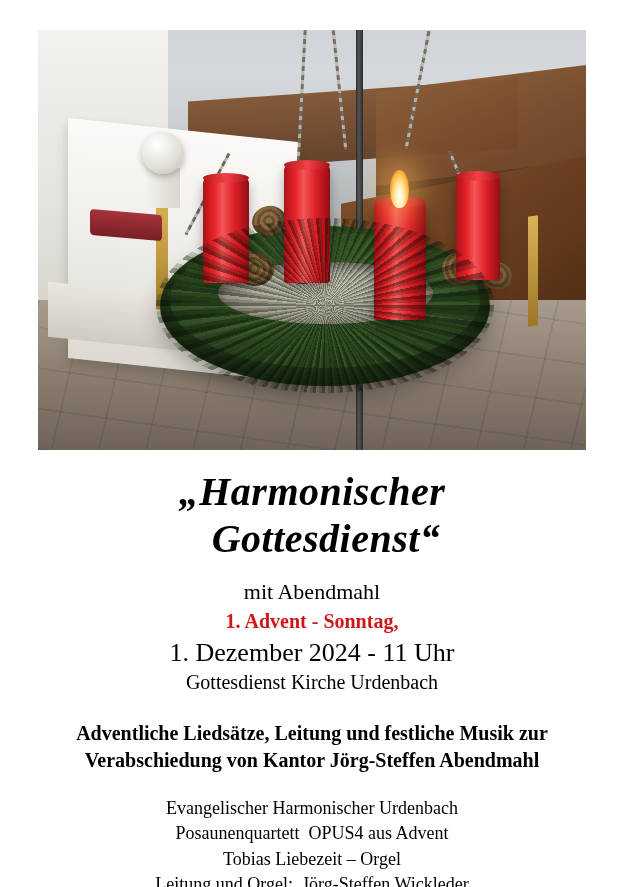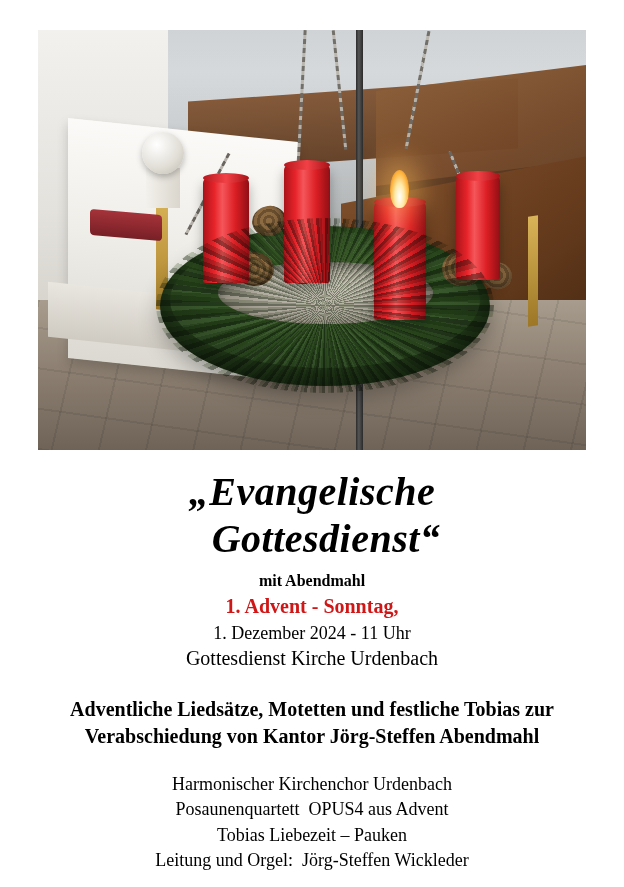--- a/index.html
+++ b/index.html
@@ -313,33 +313,33 @@
     font-family: "Liberation Serif", serif;
     font-weight: bold;
     font-style: italic;
     font-size: 40px;
     line-height: 1.17;
     letter-spacing: 0.5px;
     margin: 14px 0 0 0;
   }
   .title .l2 { display: block; padding-left: 28px; }
   .subtitle {
-    font-size: 16px;
-    font-weight: bold;
-    margin-top: 9px;
+    font-size: 22px;
+    font-weight: normal;
+    margin-top: 16px;
   }
   .advent {
     font-size: 20px;
     font-weight: bold;
     color: #d01717;
     margin-top: 5px;
     text-align: center;
   }
   .date {
-    font-size: 18px;
+    font-size: 26px;
     margin-top: 5px;
   }
   .church {
     font-size: 20px;
     margin-top: 3px;
   }
   .program {
     font-size: 20px;
     font-weight: bold;
     margin-top: 26px;
@@ -394,35 +394,35 @@
       <div class="candle c-d"></div>
       <div class="wick"></div>
       <div class="flame"></div>
 
       <div class="needles"></div>
     </div>
   </div>
 
   <div class="text-block">
     <h1 class="title">
-      <span class="l1">„Evangelische</span>
+      <span class="l1">„Harmonischer</span>
       <span class="l2">Gottesdienst“</span>
     </h1>
     <div class="subtitle">mit Abendmahl</div>
     <div class="advent">1. Advent - Sonntag,</div>
     <div class="date">1. Dezember 2024 - 11 Uhr</div>
     <div class="church">Gottesdienst Kirche Urdenbach</div>
 
     <div class="program">
-      <div>Adventliche Liedsätze, Motetten und festliche Tobias zur</div>
+      <div>Adventliche Liedsätze, Leitung und festliche Musik zur</div>
       <div>Verabschiedung von Kantor Jörg-Steffen Abendmahl</div>
     </div>
 
     <div class="performers">
-      <div>Harmonischer Kirchenchor Urdenbach</div>
+      <div>Evangelischer Harmonischer Urdenbach</div>
       <div>Posaunenquartett  OPUS4 aus Advent</div>
-      <div>Tobias Liebezeit – Pauken</div>
+      <div>Tobias Liebezeit – Orgel</div>
       <div>Leitung und Orgel:  Jörg-Steffen Wickleder</div>
 
     </div>
   </div>
 
 </div>
 
 </body></html>

